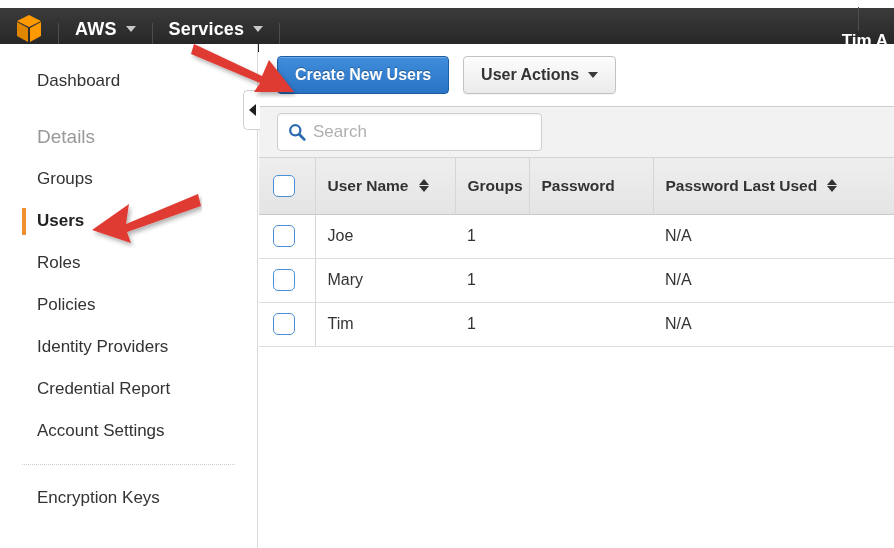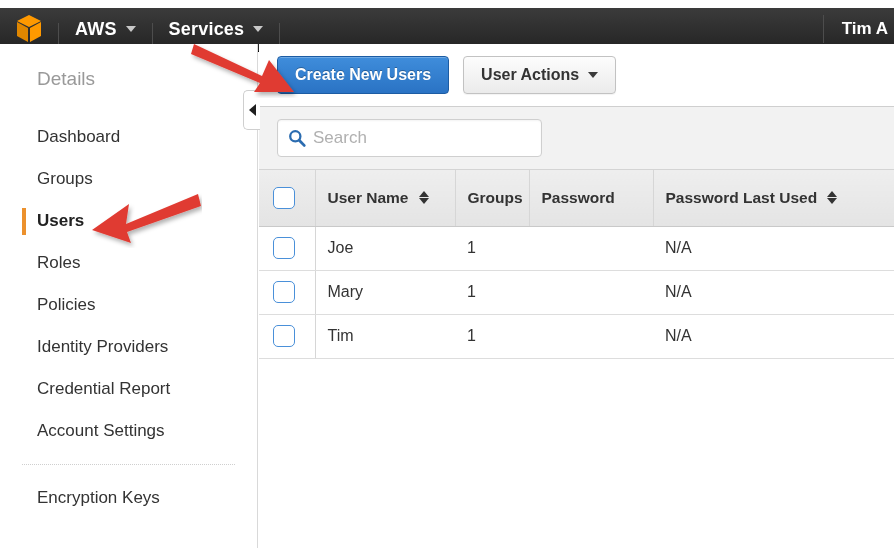--- a/index.html
+++ b/index.html
@@ -43,20 +43,21 @@
     border-right: 5px solid transparent;
     border-top: 6px solid #c8c8c8;
     display: inline-block;
   }
   .nav-item.dim .caret-down { border-top-color: #8e8e8e; }
   .nav-right {
     margin-left: auto;
     height: 44px;
     display: flex; align-items: center;
     padding-right: 0px;
+    flex-direction: column;
   }
   .nav-user {
     color: #ffffff; font-size: 17px; font-weight: bold;
     white-space: nowrap;
     padding-right: 6px;
   }
   .nav-right-divider {
     width: 1px; height: 28px; background: #4d4d4d; margin-right: 18px;
   }
 
@@ -151,21 +152,21 @@
     box-shadow: 0 1px 1px rgba(0,0,0,.05);
     justify-content: center;
   }
   .btn-default .caret-down { border-top-color: #3a3a3a; }
 
   
   .search-panel {
     background: #f2f2f2;
     border-top: 1px solid #cfcfcf;
     border-bottom: 1px solid #d4d4d4;
-    height: 64px;
+    height: 52px;
     padding: 0 0 0 18px;
     display: flex; align-items: center;
   }
   .search-box {
     position: relative;
     width: 265px; height: 38px;
     background: #ffffff;
     border: 1px solid #cfcfcf;
     border-radius: 4px;
     display: flex; align-items: center;
@@ -260,26 +261,26 @@
   <div class="nav-divider"></div>
 
 
   <div class="nav-right">
     <div class="nav-right-divider"></div>
     <span class="nav-user">Tim A</span>
   </div>
 </div>
 
 <div class="sidebar">
+  <div class="side-item" style="margin-top:16px;">
+    <span>Dashboard</span>
+  </div>
+
   <div class="side-item heading" style="margin-top:14px;">
     <span>Details</span>
-  </div>
-
-  <div class="side-item" style="margin-top:16px;">
-    <span>Dashboard</span>
   </div>
 
   <div class="side-item">
     <span>Groups</span>
   </div>
 
   <div class="side-item active">
     <span>Users</span>
   </div>
 

